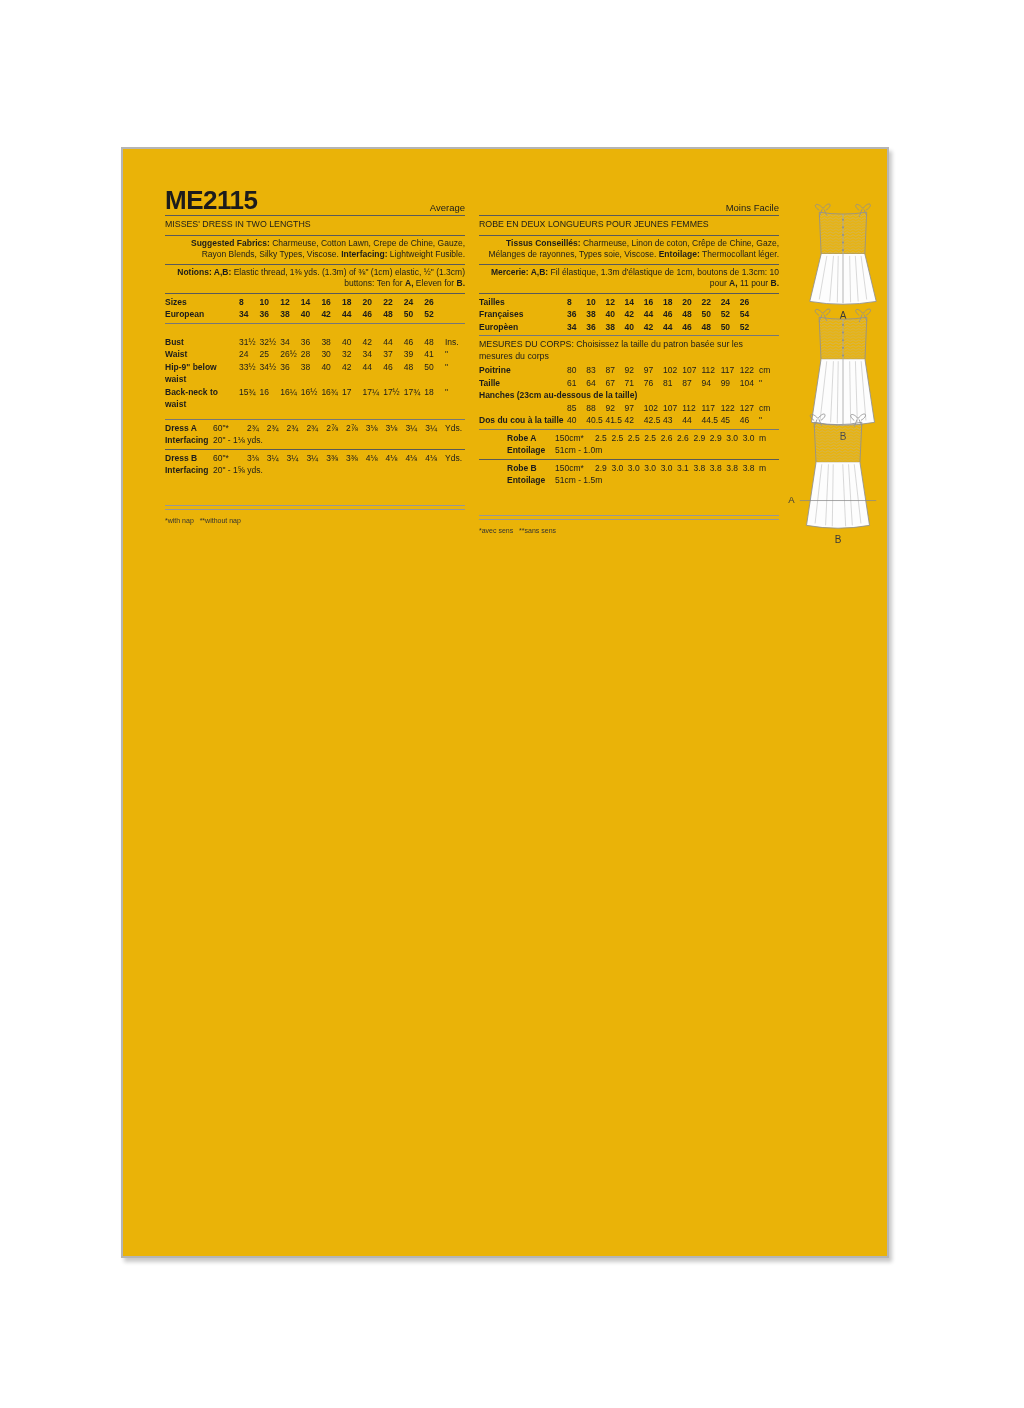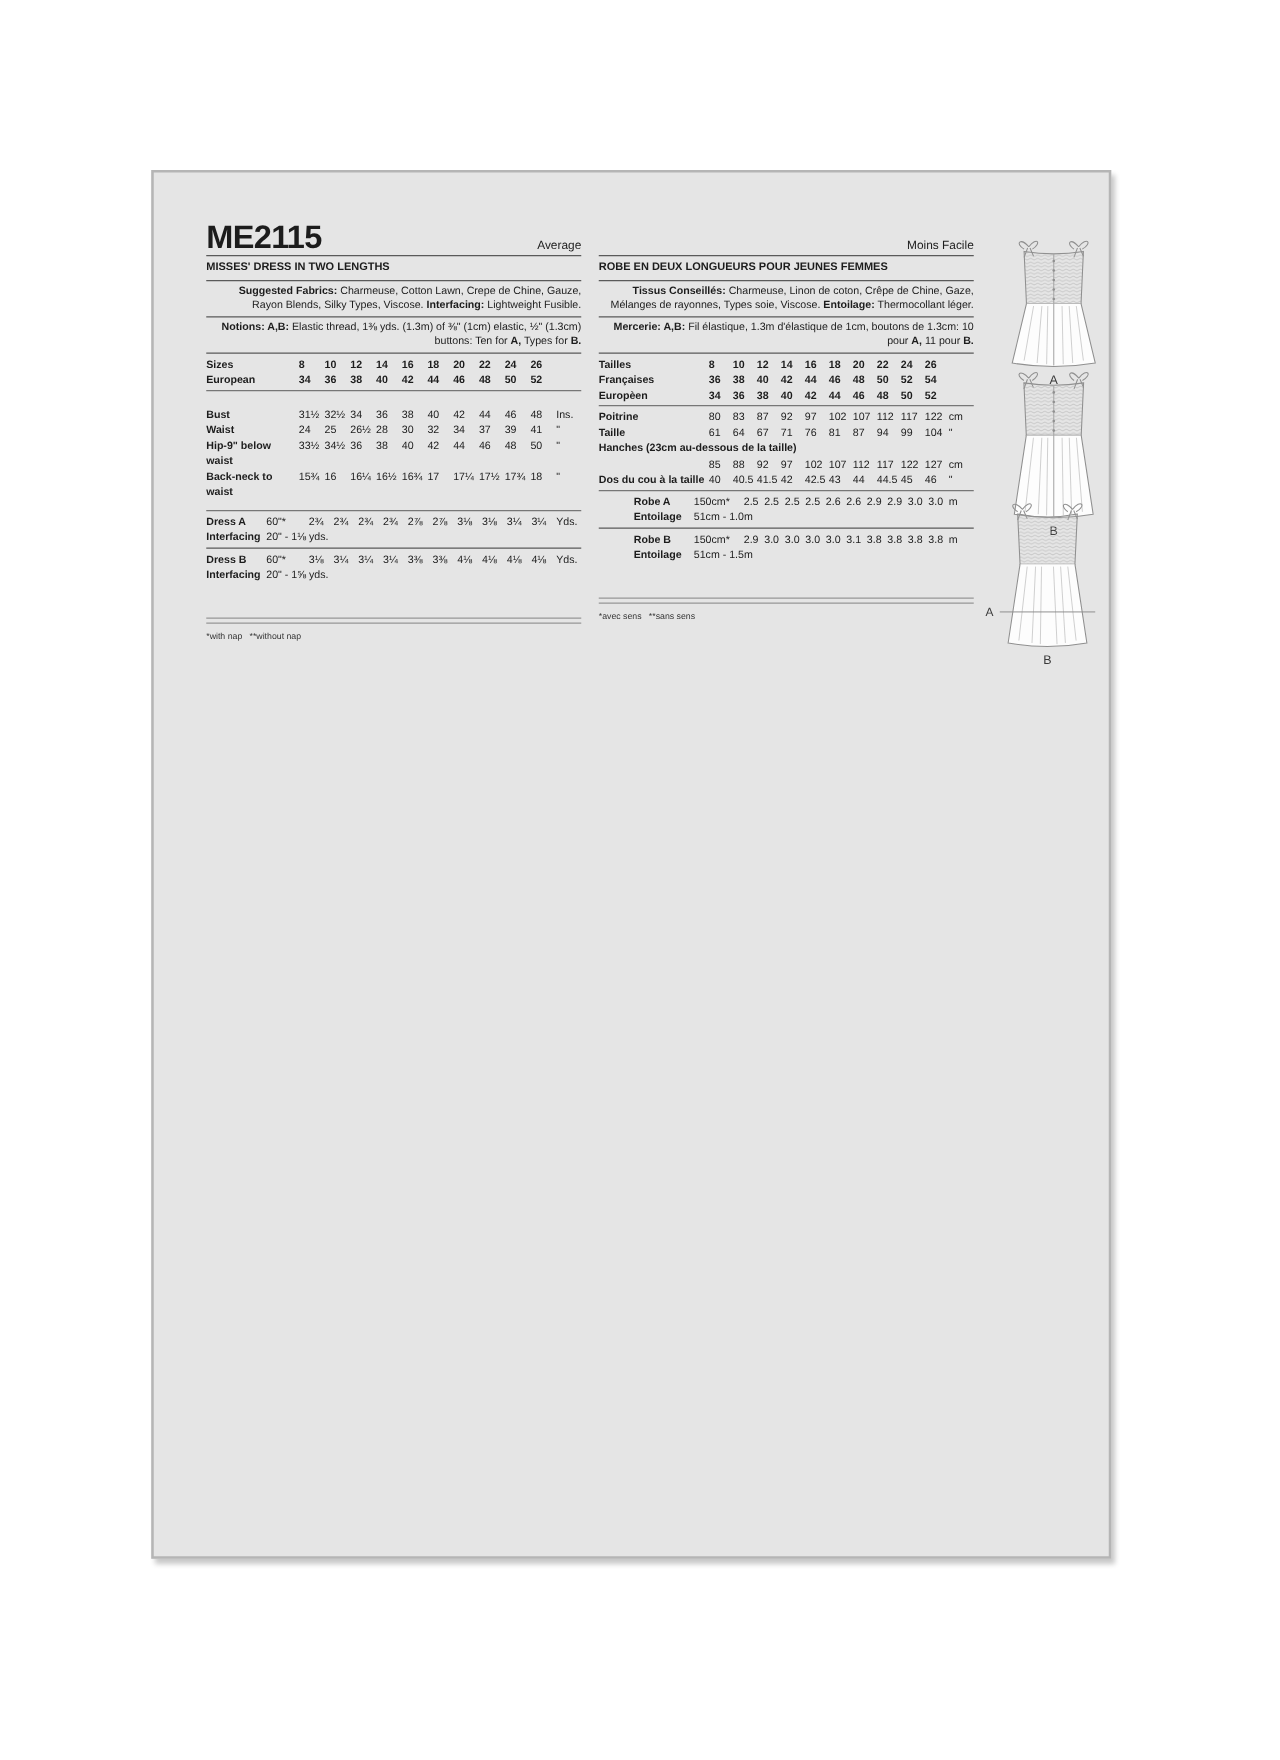--- a/index.html
+++ b/index.html
@@ -2,34 +2,34 @@
 <html><head>
 <meta charset="utf-8">
 <style>
   html,body{margin:0;padding:0;}
   body{
     width:1024px;height:1408px;background:#ffffff;position:relative;
     font-family:"Liberation Sans",sans-serif;color:#1c1c1c;
     -webkit-font-smoothing:antialiased;
   }
   .sheet{
-    position:absolute;left:121px;top:136px;width:764px;height:1107px;
-    background:#e5e5e5;border:2px solid #b5b5b5;
+    position:absolute;left:121px;top:147px;width:764px;height:1107px;
+    background:#eab308;border:2px solid #b5b5b5;
     box-shadow:3px 4px 4px rgba(0,0,0,0.22);
   }
   .col{position:absolute;top:38px;width:300px;font-size:8.5px;line-height:11.5px;}
   .col-left{left:42px;}
   .col-right{left:356px;}
   .hdr-row{display:flex;align-items:flex-end;}
   .code{font-size:26px;font-weight:bold;letter-spacing:-0.5px;line-height:26px;}
   .diff{margin-left:auto;font-size:9.5px;}
   .rule{border-top:1px solid #5a5a5a;margin:2px 0;}
   .ruleh{border-top:1.5px solid #777;margin:2px 0;}
   .rule2{height:3px;border-top:1px solid #979797;border-bottom:1px solid #979797;margin:2px 0 3px 0;}
-  .sec-title{font-weight:bold;font-size:8.8px;padding:1px 0 2px 0;}
+  .sec-title{font-weight:normal;font-size:8.8px;padding:1px 0 2px 0;}
   .para{margin:2px 0 3px 0;text-align:right;}
   .para b{font-weight:bold;}
   .mrow{display:flex;line-height:12.5px;}
   .mlabel{width:74px;font-weight:bold;flex:none;}
   .mcells{flex:1;display:flex;}
   .cell{flex:1;white-space:nowrap;}
   .munit{width:20px;text-align:left;flex:none;}
   .boldcells .cell{font-weight:bold;}
   .dlabel{width:48px;font-weight:bold;flex:none;}
   .dwidth{width:34px;flex:none;}
@@ -53,21 +53,21 @@
       <div class="code">ME2115</div>
       <div class="diff">Average</div>
     </div>
     <div class="rule"></div>
     <div class="sec-title">MISSES' DRESS IN TWO LENGTHS</div>
     <div class="rule"></div>
 
     <p class="para"><b>Suggested Fabrics:</b><span> Charmeuse, Cotton Lawn, Crepe de Chine, Gauze, Rayon Blends, Silky Types, Viscose. </span><b>Interfacing:</b><span> Lightweight Fusible.</span></p>
     <div class="rule"></div>
 
-    <p class="para"><b>Notions: A,B:</b><span> Elastic thread, 1⅜ yds. (1.3m) of ⅜" (1cm) elastic, ½" (1.3cm) buttons: Ten for </span><b>A,</b><span> Types for </span><b>B.</b></p>
+    <p class="para"><b>Notions: A,B:</b><span> Elastic thread, 1⅜ yds. (1.3m) of ⅜" (1cm) elastic, ½" (1.3cm) buttons: Ten for </span><b>A,</b><span> Eleven for </span><b>B.</b></p>
     <div class="rule"></div>
 
     <div class="mrow">
       <div class="mlabel">Sizes</div>
       <div class="mcells boldcells">
           <div class="cell">8</div>
           <div class="cell">10</div>
           <div class="cell">12</div>
           <div class="cell">14</div>
           <div class="cell">16</div>
@@ -271,20 +271,21 @@
           <div class="cell">44</div>
           <div class="cell">46</div>
           <div class="cell">48</div>
           <div class="cell">50</div>
           <div class="cell">52</div>
         </div>
       <div class="munit"></div>
     </div>
     <div class="ruleh"></div>
 
+    <div class="sec-title">MESURES DU CORPS: Choisissez la taille du patron basée sur les mesures du corps</div>
     <div class="mrow">
       <div class="mlabel">Poitrine</div>
       <div class="mcells">
           <div class="cell">80</div>
           <div class="cell">83</div>
           <div class="cell">87</div>
           <div class="cell">92</div>
           <div class="cell">97</div>
           <div class="cell">102</div>
           <div class="cell">107</div>

